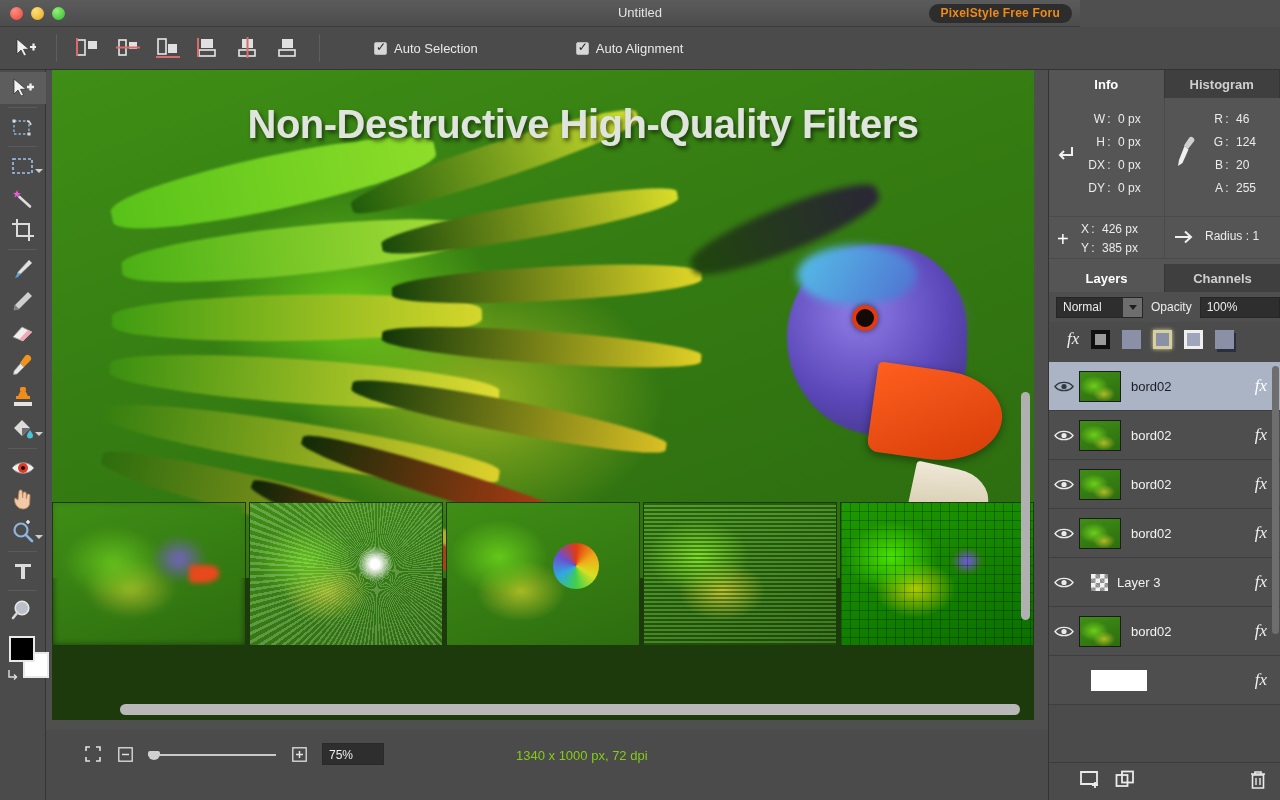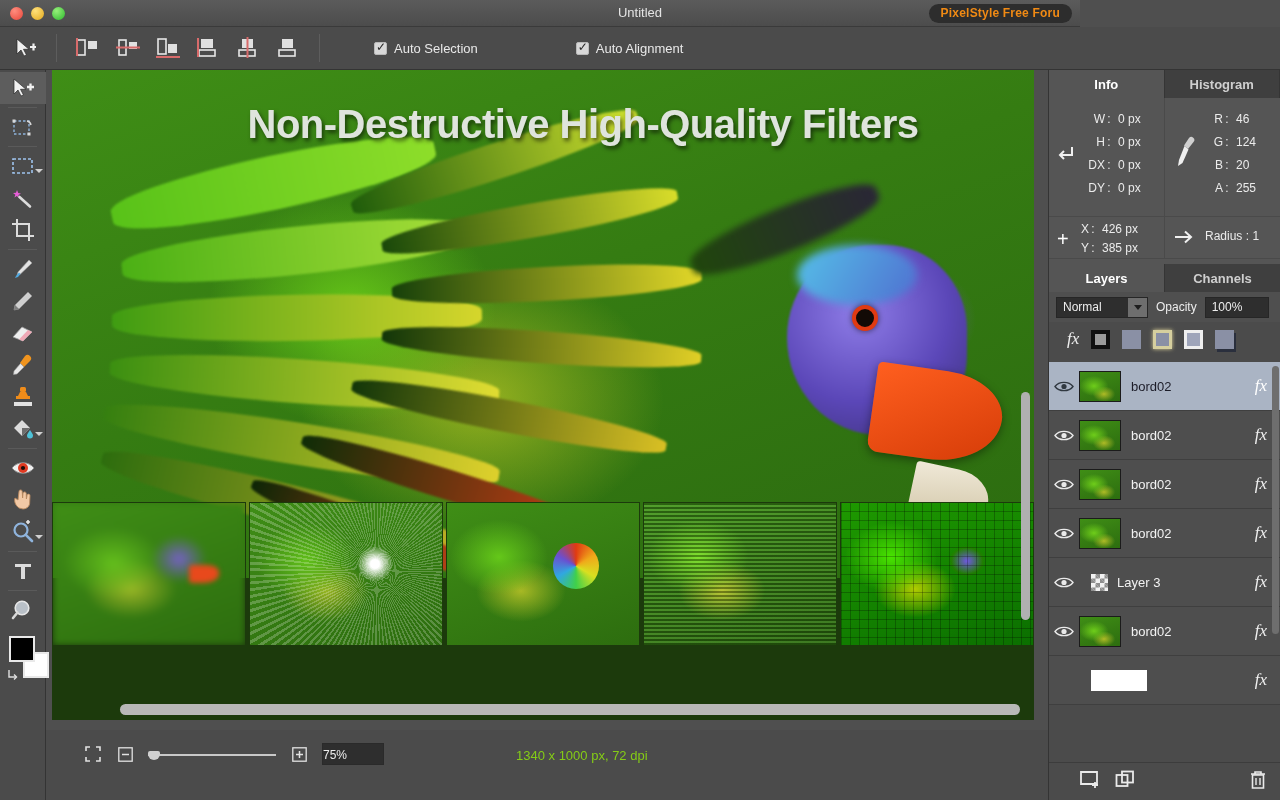--- a/index.html
+++ b/index.html
@@ -149,21 +149,21 @@
   .sb-row { position: absolute; left: 38px; top: 13px; display: flex; align-items: center; gap: 14px; }
   .sb-icon { width: 18px; height: 18px; display: flex; align-items: center; justify-content: center; }
   .zoom-slider { position: relative; width: 128px; height: 16px; }
   .zoom-slider .track { position: absolute; left: 0; top: 8px; width: 128px; height: 2px; background: #c9c9c9; }
   .zoom-slider .knob {
     position: absolute; left: 0; top: 5px; width: 12px; height: 9px;
     background: #d0d0d0; border-radius: 2px 2px 6px 6px;
   }
   .zoom-field {
     background: #2e2e2e; color: #eee; font-size: 12px;
-    padding: 3px 0; width: 62px; height: 22px; line-height: 16px;
+    padding: 3px 6px; width: 62px; height: 22px; line-height: 16px;
     border: 1px solid #2a2a2a;
   }
   .doc-size {
     position: absolute; left: 470px; top: 18px; font-size: 13px; color: #84cc16;
   }
 
   
   .rightcol {
     position: absolute; right: 0; top: 70px; width: 232px; height: 730px;
     background: #a3a3a3; border-left: 1px solid #343434;
@@ -217,21 +217,21 @@
     width: 19px; height: 19px; background: #6e6e6e; display: flex; align-items: center; justify-content: center;
     margin-left: auto;
   }
   .ddl .arrow::after {
     content: ""; width: 0; height: 0; border-left: 4px solid transparent;
     border-right: 4px solid transparent; border-top: 5px solid #1d1d1d;
   }
   .ddl.blend { width: 92px; }
   .ddl.blend .txt { width: 66px; }
   .opacity-lbl { font-size: 12px; color: #ededed; }
-  .ddl.opac { width: 64px; gap: 45px; }
+  .ddl.opac { width: 80px; gap: 45px; }
   .ddl.opac .txt { width: 40px; }
 
   .fx-row { height: 34px; display: flex; align-items: center; gap: 12px; padding-left: 18px; }
   .fx-label { font-size: 17px; font-style: italic; font-family: "Liberation Serif", serif; color: #f0f0f0; }
   .fx-sw { width: 19px; height: 19px; }
   .fx-sw.s1 { background: #9b9b9b; border: 4px solid #101010; }
   .fx-sw.s2 { background: #8a90a5; }
   .fx-sw.s3 { background: #8a90a5; border: 3px solid #d6cf9e; box-shadow: 0 0 4px #ded49a; }
   .fx-sw.s4 { background: #9fa5ba; border: 3px solid #efefef; }
   .fx-sw.s5 { background: #8a90a5; box-shadow: 2px 3px 0 #2a2f3d; }

